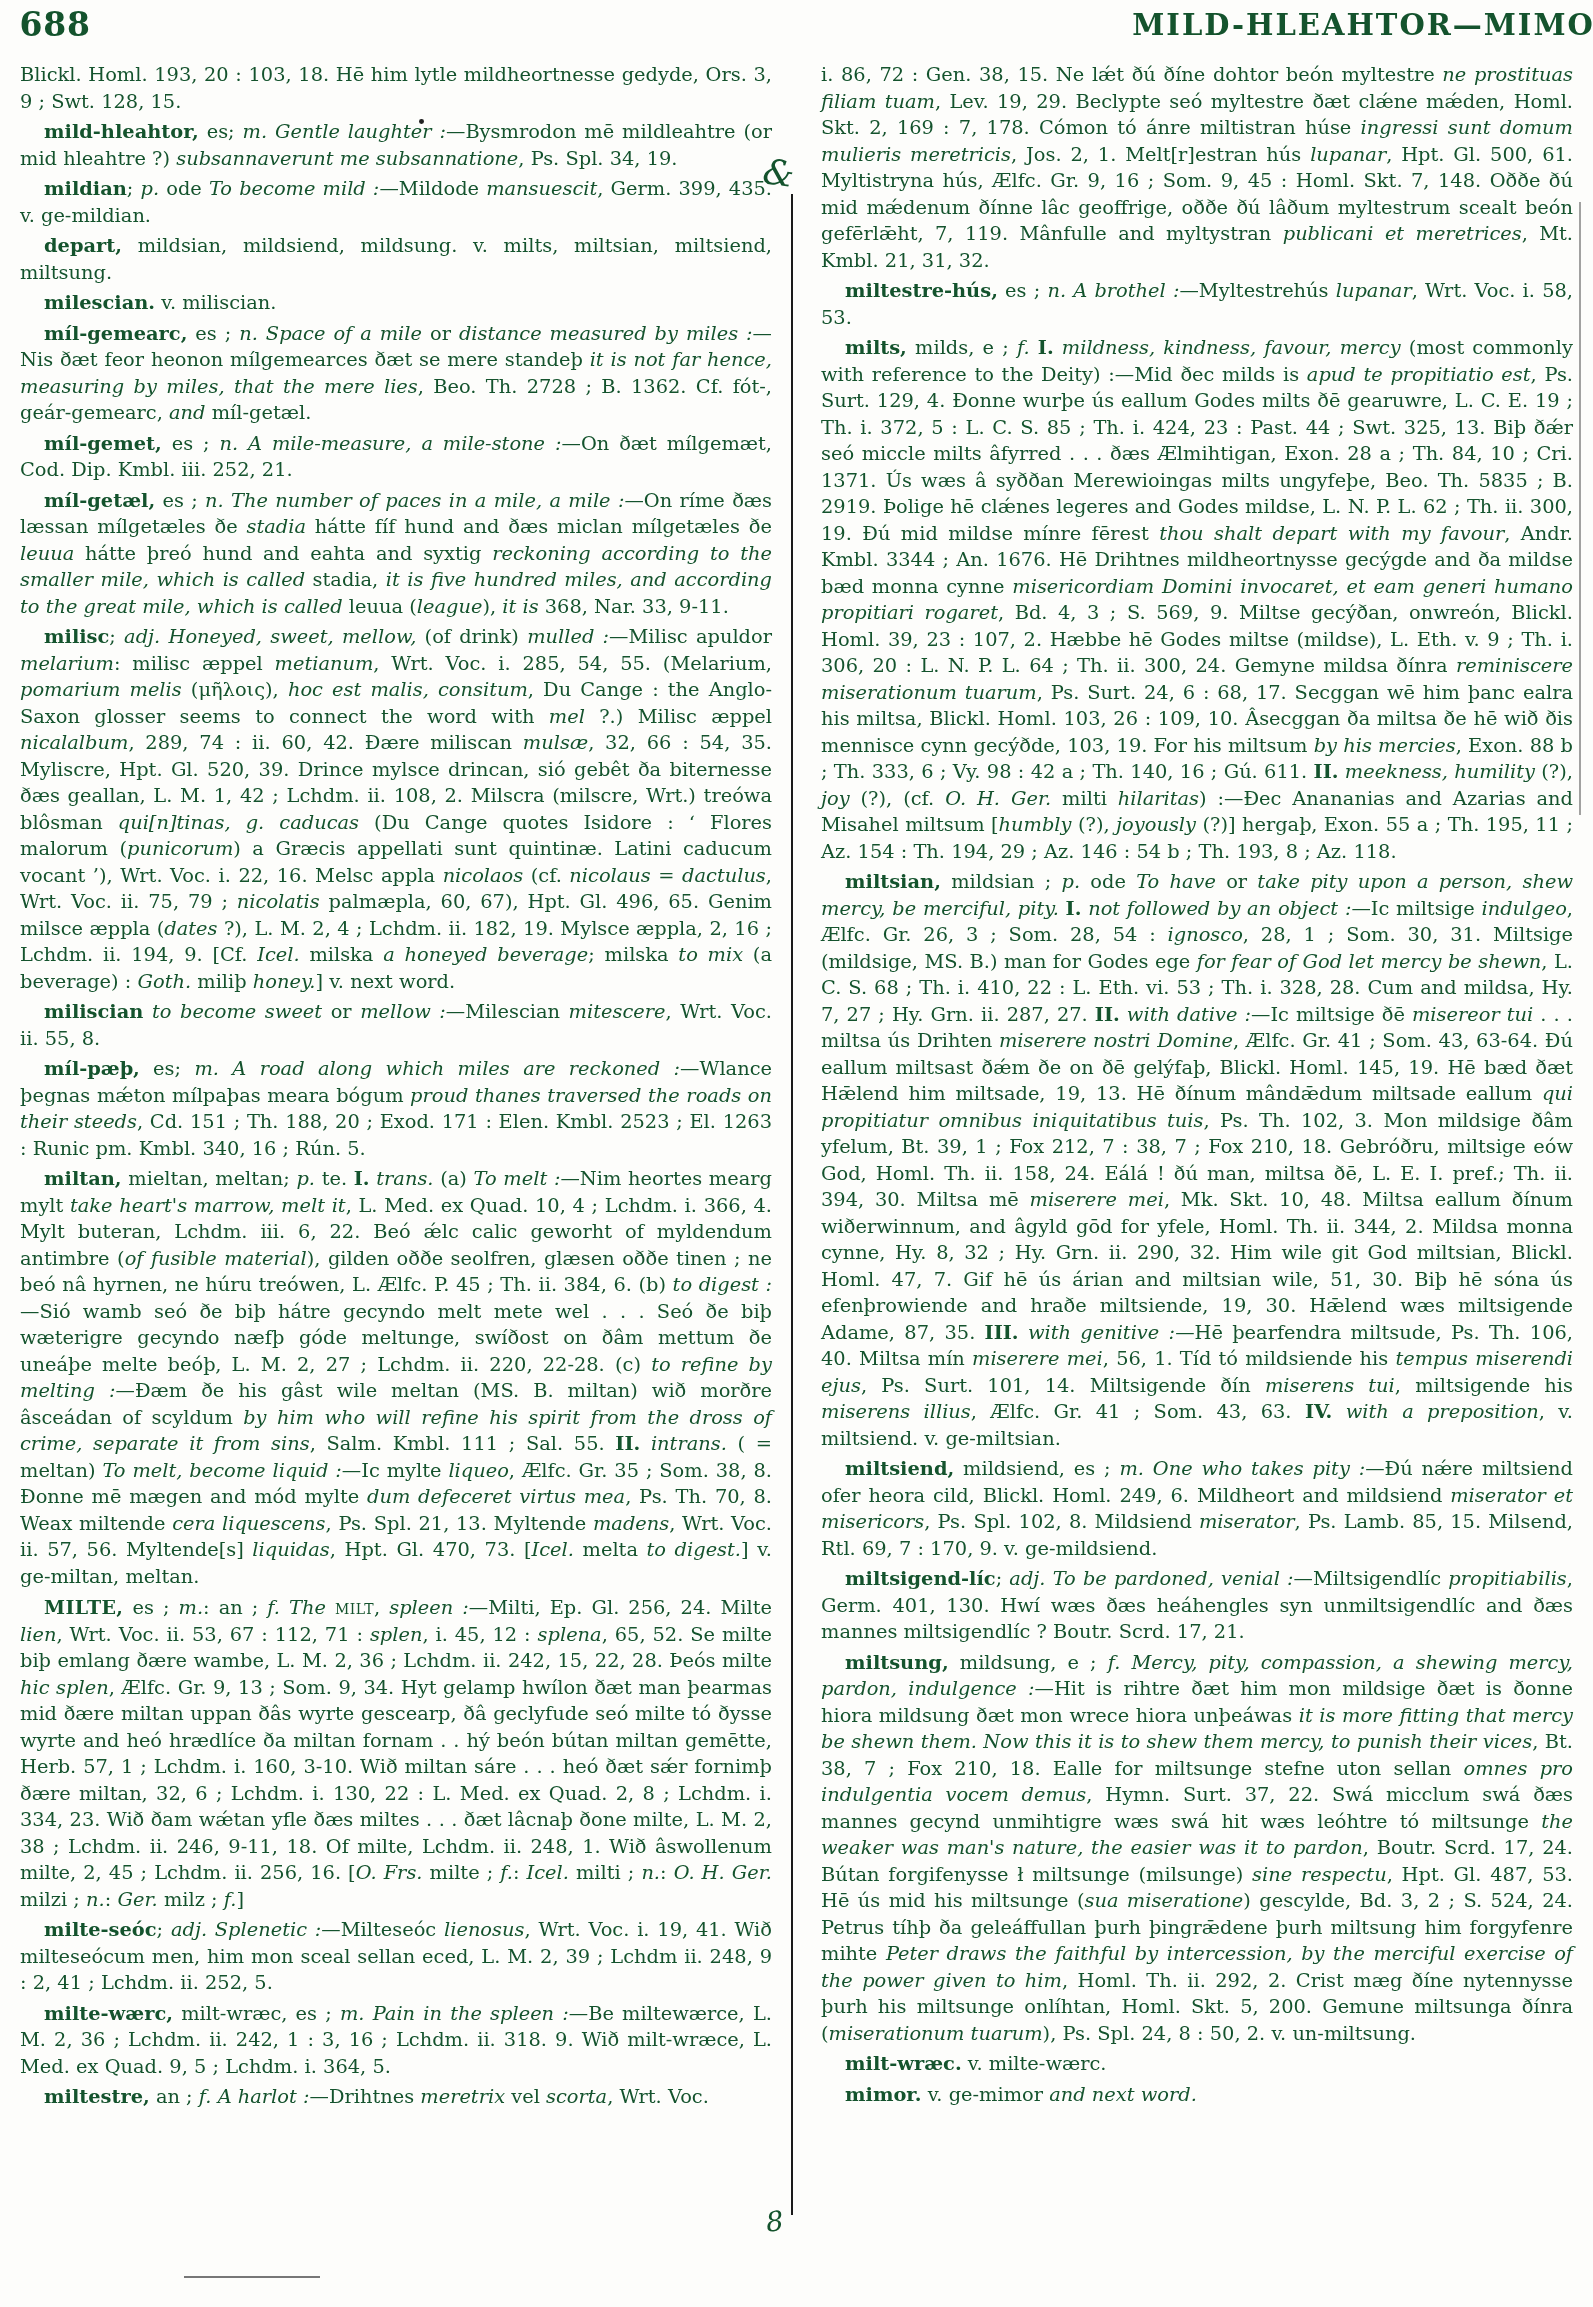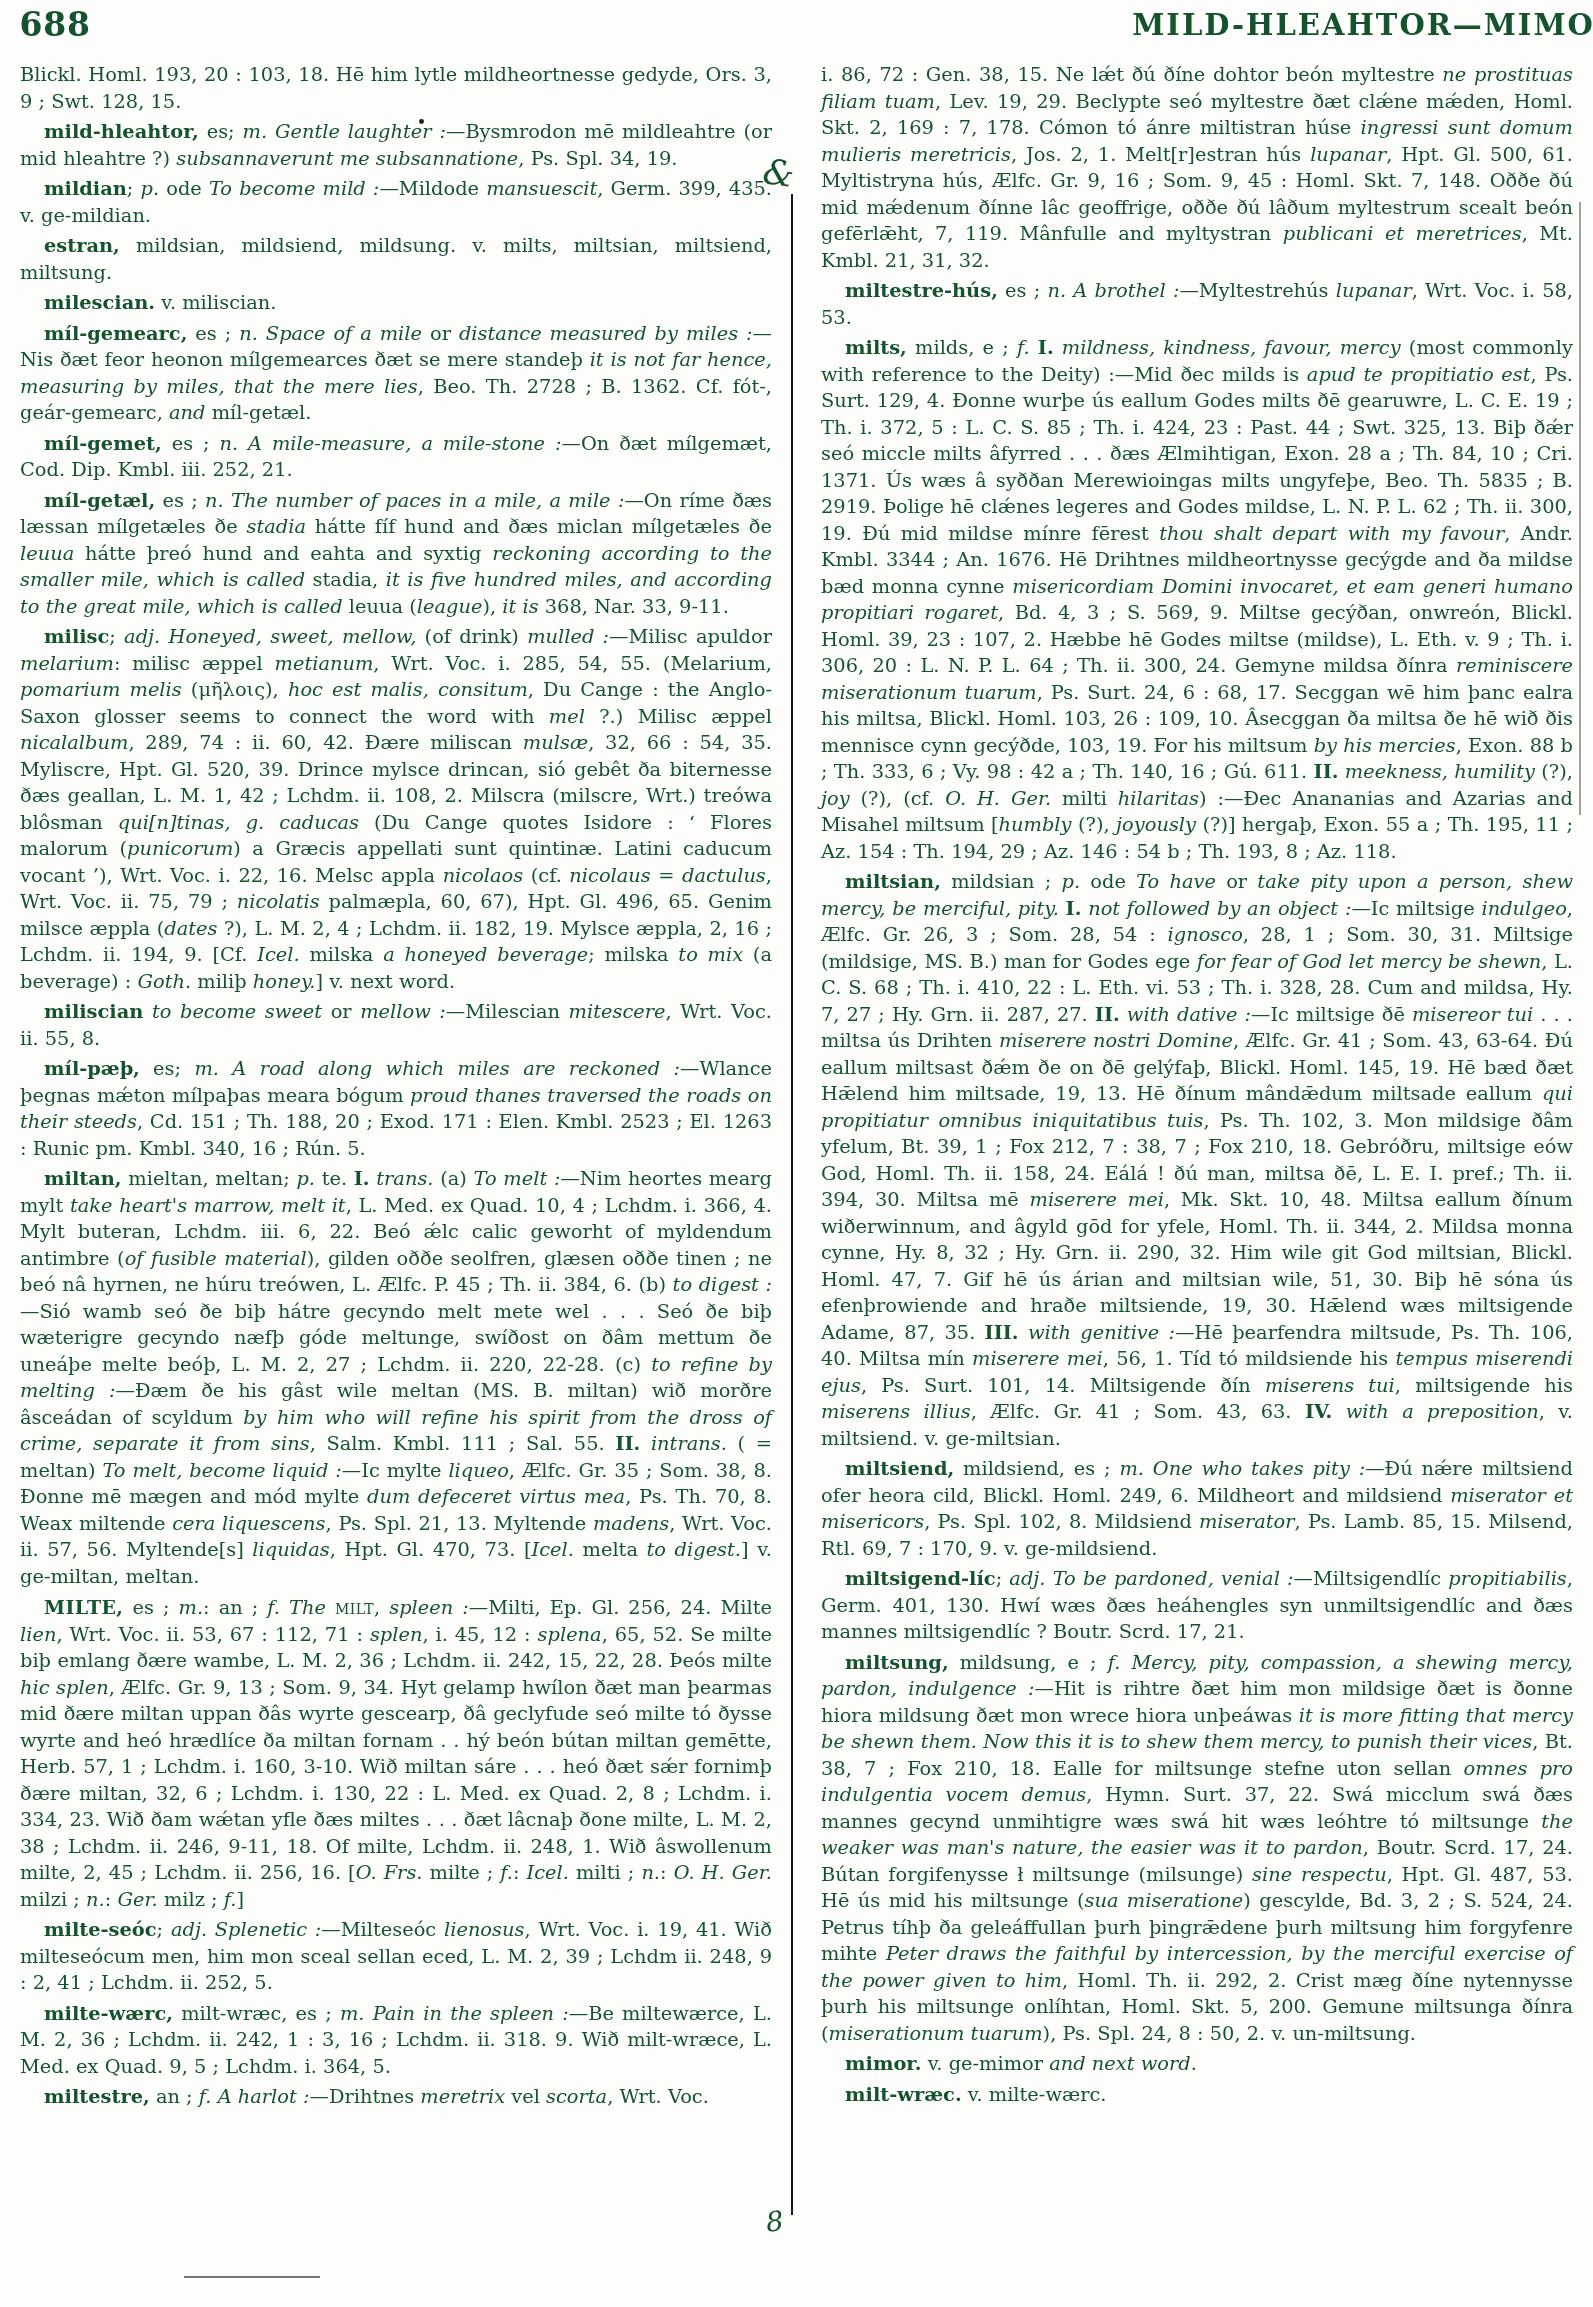--- a/index.html
+++ b/index.html
@@ -79,21 +79,21 @@
   <div class="divider"></div>
   <div class="ink-bottom">8</div>
   <div class="edge-line"></div>
   <div class="footer-dash"></div>
 
   <div class="cols">
     <div class="col col-left" id="col-left">
         <p class="entry noindent"><span>Blickl. Homl. 193, 20 : 103, 18.  Hē him lytle mildheortnesse gedyde, Ors. 3, 9 ; Swt. 128, 15.</span></p>
         <p class="entry"><span class="bold">mild-hleahtor,</span><span> es; </span><span class="ital">m. Gentle laughter :</span><span>—Bysmrodon mē mildleahtre (or mid hleahtre ?) </span><span class="ital">subsannaverunt me subsannatione</span><span>, Ps. Spl. 34, 19.</span></p>
         <p class="entry"><span class="bold">mildian</span><span>; </span><span class="ital">p.</span><span> ode </span><span class="ital">To become mild :</span><span>—Mildode </span><span class="ital">mansuescit</span><span>, Germ. 399, 435.   v. ge-mildian.</span></p>
-        <p class="entry"><span class="bold">estran,</span><span> mildsian, mildsiend, mildsung.  v. milts, miltsian, miltsiend, miltsung.</span></p>
+        <p class="entry"><span class="bold">depart,</span><span> mildsian, mildsiend, mildsung.  v. milts, miltsian, miltsiend, miltsung.</span></p>
         <p class="entry"><span class="bold">milescian.</span><span>  v. miliscian.</span></p>
         <p class="entry"><span class="bold">míl-gemearc,</span><span> es ; </span><span class="ital">n. Space of a mile</span><span> or </span><span class="ital">distance measured by miles :</span><span>—Nis ðæt feor heonon mílgemearces ðæt se mere standeþ </span><span class="ital">it is not far hence, measuring by miles, that the mere lies</span><span>, Beo. Th. 2728 ; B. 1362. Cf. fót-, geár-gemearc, </span><span class="ital">and</span><span> míl-getæl.</span></p>
         <p class="entry"><span class="bold">míl-gemet,</span><span> es ; </span><span class="ital">n. A mile-measure, a mile-stone :</span><span>—On ðæt mílgemæt, Cod. Dip. Kmbl. iii. 252, 21.</span></p>
         <p class="entry"><span class="bold">míl-getæl,</span><span> es ; </span><span class="ital">n. The number of paces in a mile, a mile :</span><span>—On ríme ðæs læssan mílgetæles ðe </span><span class="ital">stadia</span><span> hátte fíf hund and ðæs miclan mílgetæles ðe </span><span class="ital">leuua</span><span> hátte þreó hund and eahta and syxtig </span><span class="ital">reckoning according to the smaller mile, which is called</span><span> stadia, </span><span class="ital">it is five hundred miles, and according to the great mile, which is called</span><span> leuua (</span><span class="ital">league</span><span>), </span><span class="ital">it is</span><span> 368, Nar. 33, 9-11.</span></p>
         <p class="entry"><span class="bold">milisc</span><span>; </span><span class="ital">adj. Honeyed, sweet, mellow,</span><span> (of drink) </span><span class="ital">mulled :</span><span>—Milisc apuldor </span><span class="ital">melarium</span><span>:  milisc æppel </span><span class="ital">metianum</span><span>, Wrt. Voc. i. 285, 54, 55. (Melarium, </span><span class="ital">pomarium melis</span><span> (μῆλοις), </span><span class="ital">hoc est malis, consitum</span><span>, Du Cange : the Anglo-Saxon glosser seems to connect the word with </span><span class="ital">mel</span><span> ?.)   Milisc æppel </span><span class="ital">nicalalbum</span><span>, 289, 74 :  ii. 60, 42.   Ðære miliscan </span><span class="ital">mulsæ</span><span>, 32, 66 : 54, 35.   Myliscre, Hpt. Gl. 520, 39.   Drince mylsce drincan, sió gebêt ða biternesse ðæs geallan, L. M. 1, 42 ; Lchdm. ii. 108, 2.  Milscra (milscre, Wrt.) treówa blôsman </span><span class="ital">qui[n]tinas, g. caducas</span><span> (Du Cange quotes Isidore : ‘ Flores malorum (</span><span class="ital">punicorum</span><span>) a Græcis appellati sunt quintinæ. Latini caducum vocant ’), Wrt. Voc. i. 22, 16.   Melsc appla </span><span class="ital">nicolaos</span><span> (cf. </span><span class="ital">nicolaus = dactulus</span><span>, Wrt. Voc. ii. 75, 79 ;  </span><span class="ital">nicolatis</span><span> palmæpla, 60, 67), Hpt. Gl. 496, 65.   Genim milsce æppla (</span><span class="ital">dates</span><span> ?), L. M. 2, 4 ;  Lchdm. ii. 182, 19.   Mylsce æppla, 2, 16 ;  Lchdm. ii. 194, 9.   [Cf. </span><span class="ital">Icel.</span><span> milska </span><span class="ital">a honeyed beverage</span><span>; milska </span><span class="ital">to mix</span><span> (a beverage) : </span><span class="ital">Goth.</span><span> miliþ </span><span class="ital">honey.</span><span>]  v. next word.</span></p>
         <p class="entry"><span class="bold">miliscian</span><span> </span><span class="ital">to become sweet</span><span> or </span><span class="ital">mellow :</span><span>—Milescian </span><span class="ital">mitescere</span><span>, Wrt. Voc. ii. 55, 8.</span></p>
         <p class="entry"><span class="bold">míl-pæþ,</span><span> es; </span><span class="ital">m. A road along which miles are reckoned :</span><span>—Wlance þegnas mǽton mílpaþas meara bógum </span><span class="ital">proud thanes traversed the roads on their steeds</span><span>, Cd. 151 ;  Th. 188, 20 ;  Exod. 171 :  Elen. Kmbl. 2523 ; El. 1263 :  Runic pm. Kmbl. 340, 16 ;  Rún. 5.</span></p>
         <p class="entry"><span class="bold">miltan,</span><span> mieltan, meltan; </span><span class="ital">p.</span><span> te.      </span><span class="bold">I.</span><span> </span><span class="ital">trans.</span><span> (a) </span><span class="ital">To melt :</span><span>—Nim heortes mearg mylt </span><span class="ital">take heart's marrow, melt it</span><span>, L. Med. ex Quad. 10, 4 ; Lchdm. i. 366, 4.   Mylt buteran, Lchdm. iii. 6, 22.   Beó ǽlc calic geworht of myldendum antimbre (</span><span class="ital">of fusible material</span><span>), gilden oððe seolfren, glæsen oððe tinen ;  ne beó nâ hyrnen, ne húru treówen, L. Ælfc. P. 45 ;  Th. ii. 384, 6.  (b) </span><span class="ital">to digest :</span><span>—Sió wamb seó ðe biþ hátre gecyndo melt mete wel . . . Seó ðe biþ wæterigre gecyndo næfþ góde meltunge, swíðost on ðâm mettum ðe uneáþe melte beóþ, L. M. 2, 27 ;  Lchdm. ii. 220, 22-28.  (c) </span><span class="ital">to refine by melting :</span><span>—Ðæm ðe his gâst wile meltan (MS. B. miltan) wið morðre âsceádan of scyldum </span><span class="ital">by him who will refine his spirit from the dross of crime, separate it from sins</span><span>, Salm. Kmbl. 111 ;  Sal. 55.       </span><span class="bold">II.</span><span> </span><span class="ital">intrans.</span><span> ( = meltan) </span><span class="ital">To melt, become liquid :</span><span>—Ic mylte </span><span class="ital">liqueo</span><span>, Ælfc. Gr. 35 ;  Som. 38, 8.   Ðonne mē mægen and mód mylte </span><span class="ital">dum defeceret virtus mea</span><span>, Ps. Th. 70, 8.   Weax miltende </span><span class="ital">cera liquescens</span><span>, Ps. Spl. 21, 13.   Myltende </span><span class="ital">madens</span><span>, Wrt. Voc. ii. 57, 56.   Myltende[s] </span><span class="ital">liquidas</span><span>, Hpt. Gl. 470, 73.   [</span><span class="ital">Icel.</span><span> melta </span><span class="ital">to digest.</span><span>]  v. ge-miltan, meltan.</span></p>
         <p class="entry"><span class="bigcaps">MILTE,</span><span> es ; </span><span class="ital">m.</span><span>: an ; </span><span class="ital">f. The</span><span> </span><span class="sc">milt</span><span>, </span><span class="ital">spleen :</span><span>—Milti, Ep. Gl. 256, 24. Milte </span><span class="ital">lien</span><span>, Wrt. Voc. ii. 53, 67 :  112, 71 :  </span><span class="ital">splen</span><span>, i. 45, 12 :  </span><span class="ital">splena</span><span>, 65, 52.  Se milte biþ emlang ðære wambe, L. M. 2, 36 ;  Lchdm. ii. 242, 15, 22, 28.   Þeós milte </span><span class="ital">hic splen</span><span>, Ælfc. Gr. 9, 13 ;  Som. 9, 34.   Hyt gelamp hwílon ðæt man þearmas mid ðære miltan uppan ðâs wyrte gescearp, ðâ geclyfude seó milte tó ðysse wyrte and heó hrædlíce ða miltan fornam .  . hý beón bútan miltan gemētte, Herb. 57, 1 ;  Lchdm. i. 160, 3-10.   Wið miltan sáre . . . heó ðæt sǽr fornimþ ðære miltan, 32, 6 ;  Lchdm. i. 130, 22 :  L. Med. ex Quad. 2, 8 ;  Lchdm. i. 334, 23.  Wið ðam wǽtan yfle ðæs miltes . . . ðæt lâcnaþ ðone milte, L. M. 2, 38 ;  Lchdm. ii. 246, 9-11, 18.   Of milte, Lchdm. ii. 248, 1.   Wið âswollenum milte, 2, 45 ;  Lchdm. ii. 256, 16.   [</span><span class="ital">O. Frs.</span><span> milte ; </span><span class="ital">f.</span><span>:  </span><span class="ital">Icel.</span><span> milti ; </span><span class="ital">n.</span><span>:  </span><span class="ital">O. H. Ger.</span><span> milzi ; </span><span class="ital">n.</span><span>:  </span><span class="ital">Ger.</span><span> milz ; </span><span class="ital">f.</span><span>]</span></p>
         <p class="entry"><span class="bold">milte-seóc</span><span>; </span><span class="ital">adj. Splenetic :</span><span>—Milteseóc </span><span class="ital">lienosus</span><span>, Wrt. Voc. i. 19, 41. Wið milteseócum men, him mon sceal sellan eced, L. M. 2, 39 ;  Lchdm ii. 248, 9 :  2, 41 ;  Lchdm. ii. 252, 5.</span></p>
@@ -101,18 +101,18 @@
         <p class="entry"><span class="bold">miltestre,</span><span> an ; </span><span class="ital">f. A harlot :</span><span>—Drihtnes </span><span class="ital">meretrix</span><span> vel </span><span class="ital">scorta</span><span>, Wrt. Voc.</span></p>
       </div>
     <div class="col col-right" id="col-right">
         <p class="entry noindent"><span>i. 86, 72 :  Gen. 38, 15.   Ne lǽt ðú ðíne dohtor beón myltestre </span><span class="ital">ne prostituas filiam tuam</span><span>, Lev. 19, 29.   Beclypte seó myltestre ðæt clǽne mǽden, Homl. Skt. 2, 169 :  7, 178.   Cómon tó ánre miltistran húse </span><span class="ital">ingressi sunt domum mulieris meretricis</span><span>, Jos. 2, 1.   Melt[r]estran hús </span><span class="ital">lupanar</span><span>, Hpt. Gl. 500, 61.   Myltistryna hús, Ælfc. Gr. 9, 16 ;  Som. 9, 45 :  Homl. Skt. 7, 148.   Oððe ðú mid mǽdenum ðínne lâc geoffrige, oððe ðú lâðum myltestrum scealt beón gefērlǣht, 7, 119.   Mânfulle and myltystran </span><span class="ital">publicani et meretrices</span><span>, Mt. Kmbl. 21, 31, 32.</span></p>
         <p class="entry"><span class="bold">miltestre-hús,</span><span> es ; </span><span class="ital">n. A brothel :</span><span>—Myltestrehús </span><span class="ital">lupanar</span><span>, Wrt. Voc. i. 58, 53.</span></p>
         <p class="entry"><span class="bold">milts,</span><span> milds, e ; </span><span class="ital">f.</span><span>      </span><span class="bold">I.</span><span> </span><span class="ital">mildness, kindness, favour, mercy</span><span> (most commonly with reference to the Deity) :—Mid ðec milds is </span><span class="ital">apud te propitiatio est</span><span>, Ps. Surt. 129, 4.   Ðonne wurþe ús eallum Godes milts ðē gearuwre, L. C. E. 19 ;  Th. i. 372, 5 :  L. C. S. 85 ;  Th. i. 424, 23 : Past. 44 ;  Swt. 325, 13.   Biþ ðǽr seó miccle milts âfyrred . . . ðæs Ælmihtigan, Exon. 28 a ;  Th. 84, 10 ;  Cri. 1371.   Ús wæs â syððan Merewioingas milts ungyfeþe, Beo. Th. 5835 ;  B. 2919.   Þolige hē clǽnes legeres and Godes mildse, L. N. P. L. 62 ;  Th. ii. 300, 19.   Ðú mid mildse mínre fērest </span><span class="ital">thou shalt depart with my favour</span><span>, Andr. Kmbl. 3344 ;  An. 1676.   Hē Drihtnes mildheortnysse gecýgde and ða mildse bæd monna cynne </span><span class="ital">misericordiam Domini invocaret, et eam generi humano propitiari rogaret</span><span>, Bd. 4, 3 ;  S. 569, 9.   Miltse gecýðan, onwreón, Blickl. Homl. 39, 23 :  107, 2.   Hæbbe hē Godes miltse (mildse), L. Eth. v. 9 ;  Th. i. 306, 20 :  L. N. P. L. 64 ;  Th. ii. 300, 24.   Gemyne mildsa ðínra </span><span class="ital">reminiscere miserationum tuarum</span><span>, Ps. Surt. 24, 6 :  68, 17.  Secggan wē him þanc ealra his miltsa, Blickl. Homl. 103, 26 :  109, 10.   Âsecggan ða miltsa ðe hē wið ðis mennisce cynn gecýðde, 103, 19.   For his miltsum </span><span class="ital">by his mercies</span><span>, Exon. 88 b ;  Th. 333, 6 ;  Vy. 98 :  42 a ;  Th. 140, 16 ;  Gú. 611.      </span><span class="bold">II.</span><span> </span><span class="ital">meekness, humility</span><span> (?), </span><span class="ital">joy</span><span> (?), (cf. </span><span class="ital">O. H. Ger.</span><span> milti </span><span class="ital">hilaritas</span><span>) :—Ðec Anananias and Azarias and Misahel miltsum [</span><span class="ital">humbly</span><span> (?), </span><span class="ital">joyously</span><span> (?)] hergaþ, Exon. 55 a ;  Th. 195, 11 ;  Az. 154 : Th. 194, 29 ;  Az. 146 : 54 b ;  Th. 193, 8 ;  Az. 118.</span></p>
         <p class="entry"><span class="bold">miltsian,</span><span> mildsian ; </span><span class="ital">p.</span><span> ode </span><span class="ital">To have</span><span> or </span><span class="ital">take pity upon a person, shew mercy, be merciful, pity.</span><span>      </span><span class="bold">I.</span><span> </span><span class="ital">not followed by an object :</span><span>—Ic miltsige </span><span class="ital">indulgeo</span><span>, Ælfc. Gr. 26, 3 ;  Som. 28, 54 :  </span><span class="ital">ignosco</span><span>, 28, 1 ;  Som. 30, 31. Miltsige (mildsige, MS. B.) man for Godes ege </span><span class="ital">for fear of God let mercy be shewn</span><span>, L. C. S. 68 ;  Th. i. 410, 22 :  L. Eth. vi. 53 ;  Th. i. 328, 28.   Cum and mildsa, Hy. 7, 27 ;  Hy. Grn. ii. 287, 27.      </span><span class="bold">II.</span><span> </span><span class="ital">with dative :</span><span>—Ic miltsige ðē </span><span class="ital">misereor tui</span><span> . . . miltsa ús Drihten </span><span class="ital">miserere nostri Domine</span><span>, Ælfc. Gr. 41 ;  Som. 43, 63-64.   Ðú eallum miltsast ðǽm ðe on ðē gelýfaþ, Blickl. Homl. 145, 19.   Hē bæd ðæt Hǣlend him miltsade, 19, 13.   Hē ðínum mândǣdum miltsade eallum </span><span class="ital">qui propitiatur omnibus iniquitatibus tuis</span><span>, Ps. Th. 102, 3.   Mon mildsige ðâm yfelum, Bt. 39, 1 ;  Fox 212, 7 :  38, 7 ;  Fox 210, 18.   Gebróðru, miltsige eów God, Homl. Th. ii. 158, 24.   Eálá !  ðú man, miltsa ðē, L. E. I. pref.;  Th. ii. 394, 30.   Miltsa mē </span><span class="ital">miserere mei</span><span>, Mk. Skt. 10, 48. Miltsa eallum ðínum wiðerwinnum, and âgyld gōd for yfele, Homl. Th. ii. 344, 2.   Mildsa monna cynne, Hy. 8, 32 ;  Hy. Grn. ii. 290, 32.   Him wile git God miltsian, Blickl. Homl. 47, 7.   Gif hē ús árian and miltsian wile, 51, 30.   Biþ hē sóna ús efenþrowiende and hraðe miltsiende, 19, 30.   Hǣlend wæs miltsigende Adame, 87, 35.      </span><span class="bold">III.</span><span> </span><span class="ital">with genitive :</span><span>—Hē þearfendra miltsude, Ps. Th. 106, 40.   Miltsa mín </span><span class="ital">miserere mei</span><span>, 56, 1.   Tíd tó mildsiende his </span><span class="ital">tempus miserendi ejus</span><span>, Ps. Surt. 101, 14. Miltsigende ðín </span><span class="ital">miserens tui</span><span>, miltsigende his </span><span class="ital">miserens illius</span><span>, Ælfc. Gr. 41 ;  Som. 43, 63.      </span><span class="bold">IV.</span><span> </span><span class="ital">with a preposition</span><span>, v. miltsiend.   v. ge-miltsian.</span></p>
         <p class="entry"><span class="bold">miltsiend,</span><span> mildsiend, es ; </span><span class="ital">m. One who takes pity :</span><span>—Ðú nǽre miltsiend ofer heora cild, Blickl. Homl. 249, 6.   Mildheort and mildsiend </span><span class="ital">miserator et misericors</span><span>, Ps. Spl. 102, 8.   Mildsiend </span><span class="ital">miserator</span><span>, Ps. Lamb. 85, 15. Milsend, Rtl. 69, 7 :  170, 9.   v. ge-mildsiend.</span></p>
         <p class="entry"><span class="bold">miltsigend-líc</span><span>; </span><span class="ital">adj. To be pardoned, venial :</span><span>—Miltsigendlíc </span><span class="ital">propitiabilis</span><span>, Germ. 401, 130.   Hwí wæs ðæs heáhengles syn unmiltsigendlíc and ðæs mannes miltsigendlíc ?  Boutr. Scrd. 17, 21.</span></p>
         <p class="entry"><span class="bold">miltsung,</span><span> mildsung, e ; </span><span class="ital">f. Mercy, pity, compassion, a shewing mercy, pardon, indulgence :</span><span>—Hit is rihtre ðæt him mon mildsige ðæt is ðonne hiora mildsung ðæt mon wrece hiora unþeáwas </span><span class="ital">it is more fitting that mercy be shewn them.   Now this it is to shew them mercy, to punish their vices</span><span>, Bt. 38, 7 ;  Fox 210, 18.   Ealle for miltsunge stefne uton sellan </span><span class="ital">omnes pro indulgentia vocem demus</span><span>, Hymn. Surt. 37, 22.   Swá micclum swá ðæs mannes gecynd unmihtigre wæs swá hit wæs leóhtre tó miltsunge </span><span class="ital">the weaker was man's nature, the easier was it to pardon</span><span>, Boutr. Scrd. 17, 24.   Bútan forgifenysse ł miltsunge (milsunge) </span><span class="ital">sine respectu</span><span>, Hpt. Gl. 487, 53.   Hē ús mid his miltsunge (</span><span class="ital">sua miseratione</span><span>) gescylde, Bd. 3, 2 ;  S. 524, 24.   Petrus tíhþ ða geleáffullan þurh þingrǣdene þurh miltsung him forgyfenre mihte </span><span class="ital">Peter draws the faithful by intercession, by the merciful exercise of the power given to him</span><span>, Homl. Th. ii. 292, 2.  Crist mæg ðíne nytennysse þurh his miltsunge onlíhtan, Homl. Skt. 5, 200.   Gemune miltsunga ðínra (</span><span class="ital">miserationum tuarum</span><span>), Ps. Spl. 24, 8 : 50, 2.   v. un-miltsung.</span></p>
+        <p class="entry"><span class="bold">milt-wræc.</span><span>   v. milte-wærc.</span></p>
         <p class="entry"><span class="bold">mimor.</span><span>   v. ge-mimor </span><span class="ital">and next word.</span></p>
-        <p class="entry"><span class="bold">milt-wræc.</span><span>   v. milte-wærc.</span></p>
       </div>
   </div>
 </div>
 
 
 </body></html>

